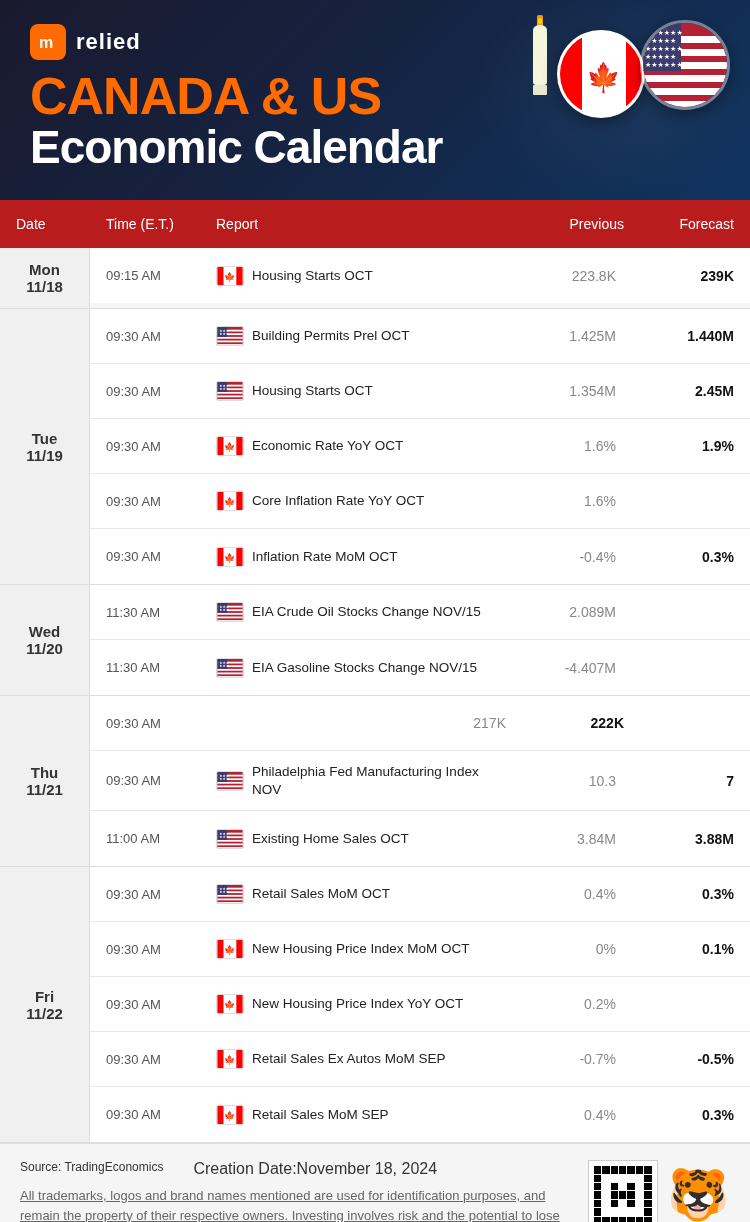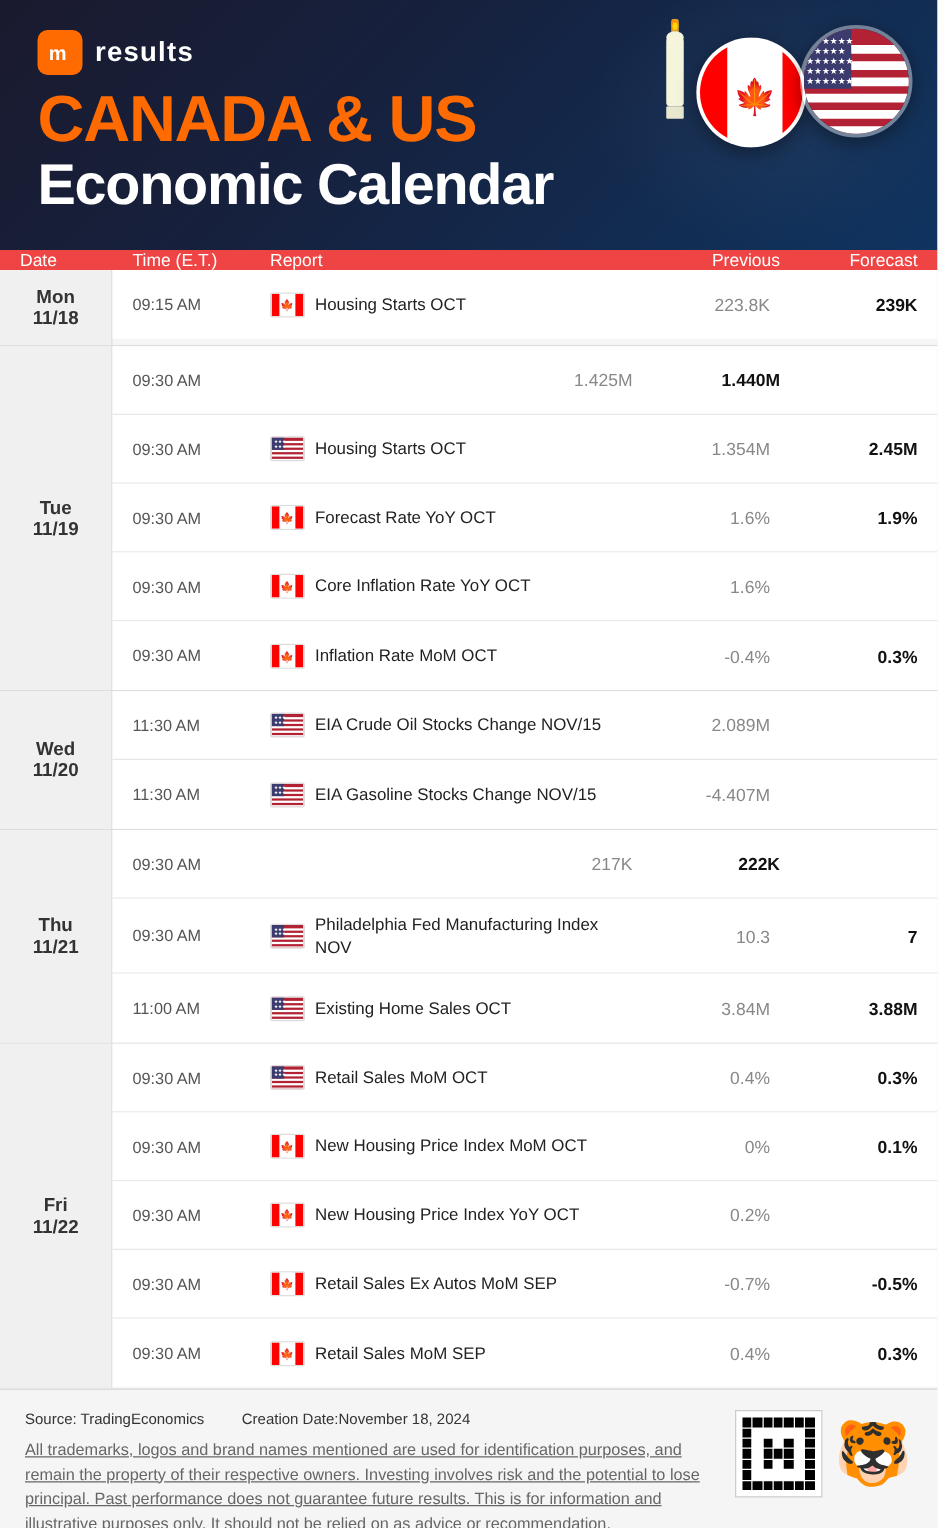--- a/index.html
+++ b/index.html
@@ -79,24 +79,24 @@
       gap: 10px;
     }
 
     
     .table-section {
       background: #f5f5f5;
       padding: 0;
     }
 
     .table-header {
-      background: #ef4444;
+      background: #b91c1c;
       display: grid;
       grid-template-columns: 90px 110px 1fr 110px 110px;
-      padding: 0 16px;
+      padding: 16px 16px;
     }
 
     .table-header-cell {
       color: white;
       font-size: 14px;
       font-weight: 500;
     }
 
     .table-header-cell.right {
       text-align: right;
@@ -204,21 +204,21 @@
       gap: 30px;
       margin-bottom: 8px;
     }
 
     .footer-source-label {
       font-size: 12px;
       color: #333;
     }
 
     .footer-date {
-      font-size: 12px;
+      font-size: 16px;
       color: #333;
     }
 
     .footer-disclaimer {
       font-size: 13px;
       color: #666;
       line-height: 1.5;
       text-decoration: underline;
     }
 
@@ -245,21 +245,21 @@
 <body>
 
 <div class="header-section">
   <div class="logo-row">
     <div class="logo-icon">
       <svg width="28" height="28" viewBox="0 0 28 28" fill="none">
         <rect width="28" height="28" rx="6" fill="#ff6b00"></rect>
         <text x="5" y="20" font-size="16" fill="white" font-weight="bold">m</text>
       </svg>
     </div>
-    <span class="logo-text">results</span>
+    <span class="logo-text">relied</span>
   </div>
 
   <div>
     <div class="header-title-orange">CANADA &amp; US</div>
     <div class="header-title-white">Economic Calendar</div>
   </div>
 
   <div class="flags-container">
 
     <svg width="50" height="90" style="position:absolute; right:165px; top:-5px;">
@@ -340,209 +340,223 @@
       </div>
       <div class="day-group">
         <div class="day-row">
           <div class="day-cell">
     <span class="day-name">Tue</span>
     <span class="day-date">11/19</span>
   </div>
           <div class="day-events">
             <div class="event-row">
       <span class="event-time">09:30 AM</span>
-      <span class="event-previous">1.425M</span>
-      <span class="event-forecast" style="font-weight:700;color:#111;text-align:right;">1.440M</span>
-    </div>
-            <div class="event-row">
-      <span class="event-time">09:30 AM</span>
       <div class="event-report">
         <svg class="flag-svg-us" width="28" height="20" viewBox="0 0 28 20" style="flex-shrink:0;border-radius:2px;border:1px solid #ddd;">
       <rect x="0" y="0" width="28" height="20" fill="#B22234"></rect>
       <rect x="0" y="3" width="28" height="2" fill="white"></rect>
       <rect x="0" y="7" width="28" height="2" fill="white"></rect>
       <rect x="0" y="11" width="28" height="2" fill="white"></rect>
       <rect x="0" y="15" width="28" height="2" fill="white"></rect>
       <rect x="0" y="19" width="28" height="1" fill="white"></rect>
       <rect x="0" y="0" width="11" height="11" fill="#3C3B6E"></rect>
       <text x="2" y="5" font-size="4" fill="white">★★★</text>
       <text x="2" y="9" font-size="4" fill="white">★★★</text>
     </svg>
-        <span class="report-text">Housing Starts OCT</span>
-      </div>
-      <span class="event-previous">1.354M</span>
-      <span class="event-forecast" style="font-weight:700;color:#111;">2.45M</span>
-    </div>
-            <div class="event-row">
-      <span class="event-time">09:30 AM</span>
-      <div class="event-report">
-        <svg class="flag-svg-ca" width="28" height="20" viewBox="0 0 28 20" style="flex-shrink:0;border-radius:2px;border:1px solid #ddd;">
-      <rect x="0" y="0" width="7" height="20" fill="#FF0000"></rect>
-      <rect x="7" y="0" width="14" height="20" fill="white"></rect>
-      <rect x="21" y="0" width="7" height="20" fill="#FF0000"></rect>
-      <text x="14" y="14" font-size="10" text-anchor="middle" fill="#FF0000">🍁</text>
-    </svg>
-        <span class="report-text">Forecast Rate YoY OCT</span>
-      </div>
-      <span class="event-previous">1.6%</span>
-      <span class="event-forecast" style="font-weight:700;color:#111;">1.9%</span>
-    </div>
-            <div class="event-row">
-      <span class="event-time">09:30 AM</span>
-      <div class="event-report">
-        <svg class="flag-svg-ca" width="28" height="20" viewBox="0 0 28 20" style="flex-shrink:0;border-radius:2px;border:1px solid #ddd;">
-      <rect x="0" y="0" width="7" height="20" fill="#FF0000"></rect>
-      <rect x="7" y="0" width="14" height="20" fill="white"></rect>
-      <rect x="21" y="0" width="7" height="20" fill="#FF0000"></rect>
-      <text x="14" y="14" font-size="10" text-anchor="middle" fill="#FF0000">🍁</text>
-    </svg>
-        <span class="report-text">Core Inflation Rate YoY OCT</span>
-      </div>
-      <span class="event-previous">1.6%</span>
-      <span class="event-forecast" style="color:#aaa;"></span>
-    </div>
-            <div class="event-row">
-      <span class="event-time">09:30 AM</span>
-      <div class="event-report">
-        <svg class="flag-svg-ca" width="28" height="20" viewBox="0 0 28 20" style="flex-shrink:0;border-radius:2px;border:1px solid #ddd;">
-      <rect x="0" y="0" width="7" height="20" fill="#FF0000"></rect>
-      <rect x="7" y="0" width="14" height="20" fill="white"></rect>
-      <rect x="21" y="0" width="7" height="20" fill="#FF0000"></rect>
-      <text x="14" y="14" font-size="10" text-anchor="middle" fill="#FF0000">🍁</text>
-    </svg>
-        <span class="report-text">Inflation Rate MoM OCT</span>
-      </div>
-      <span class="event-previous">-0.4%</span>
-      <span class="event-forecast" style="font-weight:700;color:#111;">0.3%</span>
-    </div>
-          </div>
-        </div>
-      </div>
-      <div class="day-group">
-        <div class="day-row">
-          <div class="day-cell">
-    <span class="day-name">Wed</span>
-    <span class="day-date">11/20</span>
-  </div>
-          <div class="day-events">
-            <div class="event-row">
-      <span class="event-time">11:30 AM</span>
+        <span class="report-text">Building Permits Prel OCT</span>
+      </div>
+      <span class="event-previous">1.425M</span>
+      <span class="event-forecast" style="font-weight:700;color:#111;text-align:right;">1.440M</span>
+    </div>
+            <div class="event-row">
+      <span class="event-time">09:30 AM</span>
       <div class="event-report">
         <svg class="flag-svg-us" width="28" height="20" viewBox="0 0 28 20" style="flex-shrink:0;border-radius:2px;border:1px solid #ddd;">
       <rect x="0" y="0" width="28" height="20" fill="#B22234"></rect>
       <rect x="0" y="3" width="28" height="2" fill="white"></rect>
       <rect x="0" y="7" width="28" height="2" fill="white"></rect>
       <rect x="0" y="11" width="28" height="2" fill="white"></rect>
       <rect x="0" y="15" width="28" height="2" fill="white"></rect>
       <rect x="0" y="19" width="28" height="1" fill="white"></rect>
       <rect x="0" y="0" width="11" height="11" fill="#3C3B6E"></rect>
       <text x="2" y="5" font-size="4" fill="white">★★★</text>
       <text x="2" y="9" font-size="4" fill="white">★★★</text>
     </svg>
-        <span class="report-text">EIA Crude Oil Stocks Change NOV/15</span>
-      </div>
-      <span class="event-previous">2.089M</span>
+        <span class="report-text">Housing Starts OCT</span>
+      </div>
+      <span class="event-previous">1.354M</span>
+      <span class="event-forecast" style="font-weight:700;color:#111;">2.45M</span>
+    </div>
+            <div class="event-row">
+      <span class="event-time">09:30 AM</span>
+      <div class="event-report">
+        <svg class="flag-svg-ca" width="28" height="20" viewBox="0 0 28 20" style="flex-shrink:0;border-radius:2px;border:1px solid #ddd;">
+      <rect x="0" y="0" width="7" height="20" fill="#FF0000"></rect>
+      <rect x="7" y="0" width="14" height="20" fill="white"></rect>
+      <rect x="21" y="0" width="7" height="20" fill="#FF0000"></rect>
+      <text x="14" y="14" font-size="10" text-anchor="middle" fill="#FF0000">🍁</text>
+    </svg>
+        <span class="report-text">Economic Rate YoY OCT</span>
+      </div>
+      <span class="event-previous">1.6%</span>
+      <span class="event-forecast" style="font-weight:700;color:#111;">1.9%</span>
+    </div>
+            <div class="event-row">
+      <span class="event-time">09:30 AM</span>
+      <div class="event-report">
+        <svg class="flag-svg-ca" width="28" height="20" viewBox="0 0 28 20" style="flex-shrink:0;border-radius:2px;border:1px solid #ddd;">
+      <rect x="0" y="0" width="7" height="20" fill="#FF0000"></rect>
+      <rect x="7" y="0" width="14" height="20" fill="white"></rect>
+      <rect x="21" y="0" width="7" height="20" fill="#FF0000"></rect>
+      <text x="14" y="14" font-size="10" text-anchor="middle" fill="#FF0000">🍁</text>
+    </svg>
+        <span class="report-text">Core Inflation Rate YoY OCT</span>
+      </div>
+      <span class="event-previous">1.6%</span>
       <span class="event-forecast" style="color:#aaa;"></span>
     </div>
+            <div class="event-row">
+      <span class="event-time">09:30 AM</span>
+      <div class="event-report">
+        <svg class="flag-svg-ca" width="28" height="20" viewBox="0 0 28 20" style="flex-shrink:0;border-radius:2px;border:1px solid #ddd;">
+      <rect x="0" y="0" width="7" height="20" fill="#FF0000"></rect>
+      <rect x="7" y="0" width="14" height="20" fill="white"></rect>
+      <rect x="21" y="0" width="7" height="20" fill="#FF0000"></rect>
+      <text x="14" y="14" font-size="10" text-anchor="middle" fill="#FF0000">🍁</text>
+    </svg>
+        <span class="report-text">Inflation Rate MoM OCT</span>
+      </div>
+      <span class="event-previous">-0.4%</span>
+      <span class="event-forecast" style="font-weight:700;color:#111;">0.3%</span>
+    </div>
+          </div>
+        </div>
+      </div>
+      <div class="day-group">
+        <div class="day-row">
+          <div class="day-cell">
+    <span class="day-name">Wed</span>
+    <span class="day-date">11/20</span>
+  </div>
+          <div class="day-events">
             <div class="event-row">
       <span class="event-time">11:30 AM</span>
       <div class="event-report">
         <svg class="flag-svg-us" width="28" height="20" viewBox="0 0 28 20" style="flex-shrink:0;border-radius:2px;border:1px solid #ddd;">
       <rect x="0" y="0" width="28" height="20" fill="#B22234"></rect>
       <rect x="0" y="3" width="28" height="2" fill="white"></rect>
       <rect x="0" y="7" width="28" height="2" fill="white"></rect>
       <rect x="0" y="11" width="28" height="2" fill="white"></rect>
       <rect x="0" y="15" width="28" height="2" fill="white"></rect>
       <rect x="0" y="19" width="28" height="1" fill="white"></rect>
       <rect x="0" y="0" width="11" height="11" fill="#3C3B6E"></rect>
       <text x="2" y="5" font-size="4" fill="white">★★★</text>
       <text x="2" y="9" font-size="4" fill="white">★★★</text>
     </svg>
-        <span class="report-text">EIA Gasoline Stocks Change NOV/15</span>
-      </div>
-      <span class="event-previous">-4.407M</span>
+        <span class="report-text">EIA Crude Oil Stocks Change NOV/15</span>
+      </div>
+      <span class="event-previous">2.089M</span>
       <span class="event-forecast" style="color:#aaa;"></span>
     </div>
-          </div>
-        </div>
-      </div>
-      <div class="day-group">
-        <div class="day-row">
-          <div class="day-cell">
-    <span class="day-name">Thu</span>
-    <span class="day-date">11/21</span>
-  </div>
-          <div class="day-events">
-            <div class="event-row">
-      <span class="event-time">09:30 AM</span>
-      <span class="event-previous">217K</span>
-      <span class="event-forecast" style="font-weight:700;color:#111;">222K</span>
-    </div>
-            <div class="event-row">
-      <span class="event-time">09:30 AM</span>
+            <div class="event-row">
+      <span class="event-time">11:30 AM</span>
       <div class="event-report">
         <svg class="flag-svg-us" width="28" height="20" viewBox="0 0 28 20" style="flex-shrink:0;border-radius:2px;border:1px solid #ddd;">
       <rect x="0" y="0" width="28" height="20" fill="#B22234"></rect>
       <rect x="0" y="3" width="28" height="2" fill="white"></rect>
       <rect x="0" y="7" width="28" height="2" fill="white"></rect>
       <rect x="0" y="11" width="28" height="2" fill="white"></rect>
       <rect x="0" y="15" width="28" height="2" fill="white"></rect>
       <rect x="0" y="19" width="28" height="1" fill="white"></rect>
       <rect x="0" y="0" width="11" height="11" fill="#3C3B6E"></rect>
       <text x="2" y="5" font-size="4" fill="white">★★★</text>
       <text x="2" y="9" font-size="4" fill="white">★★★</text>
     </svg>
-        <span class="report-text">Philadelphia Fed Manufacturing Index NOV</span>
-      </div>
-      <span class="event-previous">10.3</span>
-      <span class="event-forecast" style="font-weight:700;color:#111;">7</span>
-    </div>
-            <div class="event-row">
-      <span class="event-time">11:00 AM</span>
+        <span class="report-text">EIA Gasoline Stocks Change NOV/15</span>
+      </div>
+      <span class="event-previous">-4.407M</span>
+      <span class="event-forecast" style="color:#aaa;"></span>
+    </div>
+          </div>
+        </div>
+      </div>
+      <div class="day-group">
+        <div class="day-row">
+          <div class="day-cell">
+    <span class="day-name">Thu</span>
+    <span class="day-date">11/21</span>
+  </div>
+          <div class="day-events">
+            <div class="event-row">
+      <span class="event-time">09:30 AM</span>
+      <span class="event-previous">217K</span>
+      <span class="event-forecast" style="font-weight:700;color:#111;">222K</span>
+    </div>
+            <div class="event-row">
+      <span class="event-time">09:30 AM</span>
       <div class="event-report">
         <svg class="flag-svg-us" width="28" height="20" viewBox="0 0 28 20" style="flex-shrink:0;border-radius:2px;border:1px solid #ddd;">
       <rect x="0" y="0" width="28" height="20" fill="#B22234"></rect>
       <rect x="0" y="3" width="28" height="2" fill="white"></rect>
       <rect x="0" y="7" width="28" height="2" fill="white"></rect>
       <rect x="0" y="11" width="28" height="2" fill="white"></rect>
       <rect x="0" y="15" width="28" height="2" fill="white"></rect>
       <rect x="0" y="19" width="28" height="1" fill="white"></rect>
       <rect x="0" y="0" width="11" height="11" fill="#3C3B6E"></rect>
       <text x="2" y="5" font-size="4" fill="white">★★★</text>
       <text x="2" y="9" font-size="4" fill="white">★★★</text>
     </svg>
-        <span class="report-text">Existing Home Sales OCT</span>
-      </div>
-      <span class="event-previous">3.84M</span>
-      <span class="event-forecast" style="font-weight:700;color:#111;">3.88M</span>
-    </div>
-          </div>
-        </div>
-      </div>
-      <div class="day-group">
-        <div class="day-row">
-          <div class="day-cell">
-    <span class="day-name">Fri</span>
-    <span class="day-date">11/22</span>
-  </div>
-          <div class="day-events">
-            <div class="event-row">
-      <span class="event-time">09:30 AM</span>
+        <span class="report-text">Philadelphia Fed Manufacturing Index NOV</span>
+      </div>
+      <span class="event-previous">10.3</span>
+      <span class="event-forecast" style="font-weight:700;color:#111;">7</span>
+    </div>
+            <div class="event-row">
+      <span class="event-time">11:00 AM</span>
       <div class="event-report">
         <svg class="flag-svg-us" width="28" height="20" viewBox="0 0 28 20" style="flex-shrink:0;border-radius:2px;border:1px solid #ddd;">
       <rect x="0" y="0" width="28" height="20" fill="#B22234"></rect>
       <rect x="0" y="3" width="28" height="2" fill="white"></rect>
       <rect x="0" y="7" width="28" height="2" fill="white"></rect>
       <rect x="0" y="11" width="28" height="2" fill="white"></rect>
       <rect x="0" y="15" width="28" height="2" fill="white"></rect>
       <rect x="0" y="19" width="28" height="1" fill="white"></rect>
       <rect x="0" y="0" width="11" height="11" fill="#3C3B6E"></rect>
       <text x="2" y="5" font-size="4" fill="white">★★★</text>
       <text x="2" y="9" font-size="4" fill="white">★★★</text>
     </svg>
+        <span class="report-text">Existing Home Sales OCT</span>
+      </div>
+      <span class="event-previous">3.84M</span>
+      <span class="event-forecast" style="font-weight:700;color:#111;">3.88M</span>
+    </div>
+          </div>
+        </div>
+      </div>
+      <div class="day-group">
+        <div class="day-row">
+          <div class="day-cell">
+    <span class="day-name">Fri</span>
+    <span class="day-date">11/22</span>
+  </div>
+          <div class="day-events">
+            <div class="event-row">
+      <span class="event-time">09:30 AM</span>
+      <div class="event-report">
+        <svg class="flag-svg-us" width="28" height="20" viewBox="0 0 28 20" style="flex-shrink:0;border-radius:2px;border:1px solid #ddd;">
+      <rect x="0" y="0" width="28" height="20" fill="#B22234"></rect>
+      <rect x="0" y="3" width="28" height="2" fill="white"></rect>
+      <rect x="0" y="7" width="28" height="2" fill="white"></rect>
+      <rect x="0" y="11" width="28" height="2" fill="white"></rect>
+      <rect x="0" y="15" width="28" height="2" fill="white"></rect>
+      <rect x="0" y="19" width="28" height="1" fill="white"></rect>
+      <rect x="0" y="0" width="11" height="11" fill="#3C3B6E"></rect>
+      <text x="2" y="5" font-size="4" fill="white">★★★</text>
+      <text x="2" y="9" font-size="4" fill="white">★★★</text>
+    </svg>
         <span class="report-text">Retail Sales MoM OCT</span>
       </div>
       <span class="event-previous">0.4%</span>
       <span class="event-forecast" style="font-weight:700;color:#111;">0.3%</span>
     </div>
             <div class="event-row">
       <span class="event-time">09:30 AM</span>
       <div class="event-report">
         <svg class="flag-svg-ca" width="28" height="20" viewBox="0 0 28 20" style="flex-shrink:0;border-radius:2px;border:1px solid #ddd;">
       <rect x="0" y="0" width="7" height="20" fill="#FF0000"></rect>

